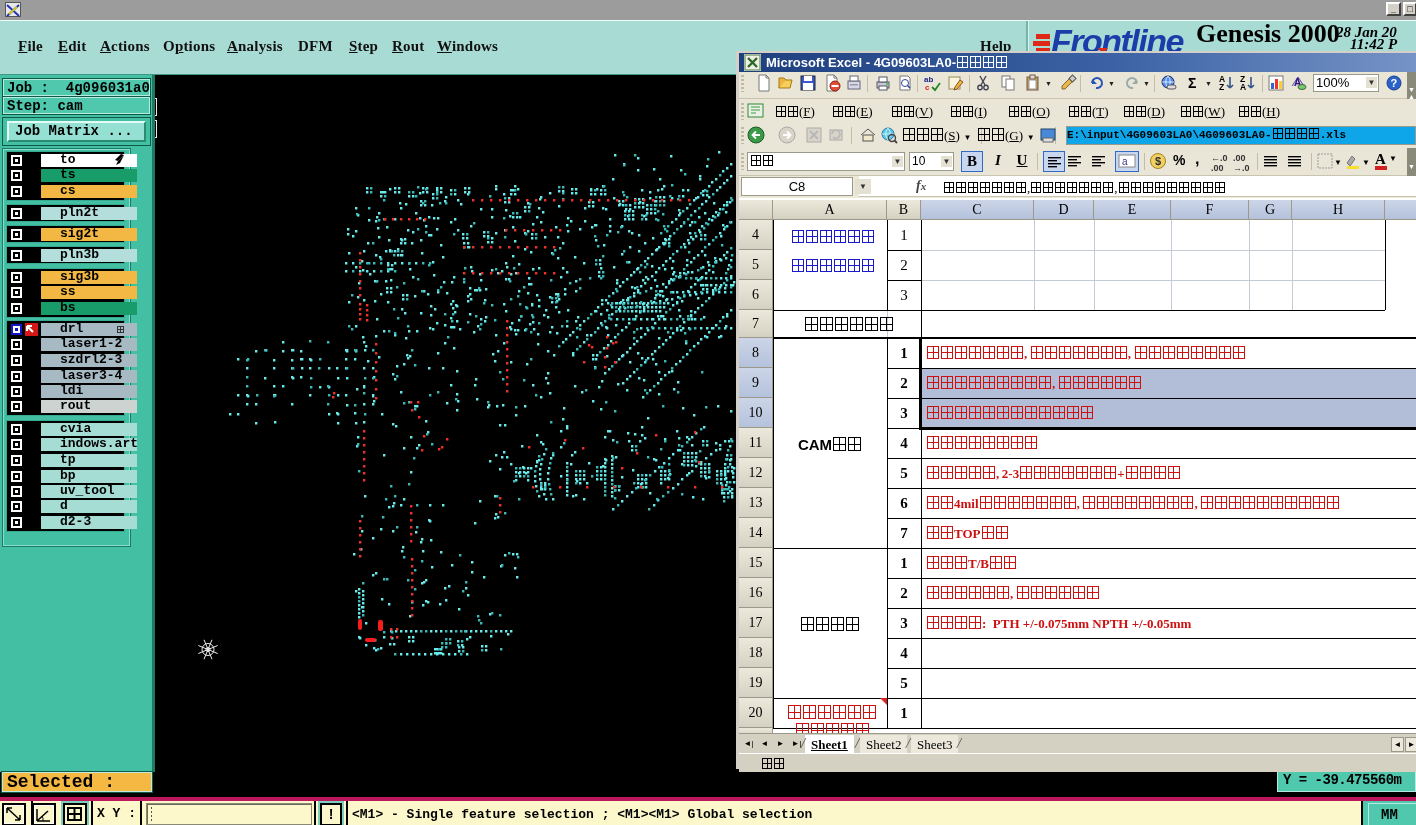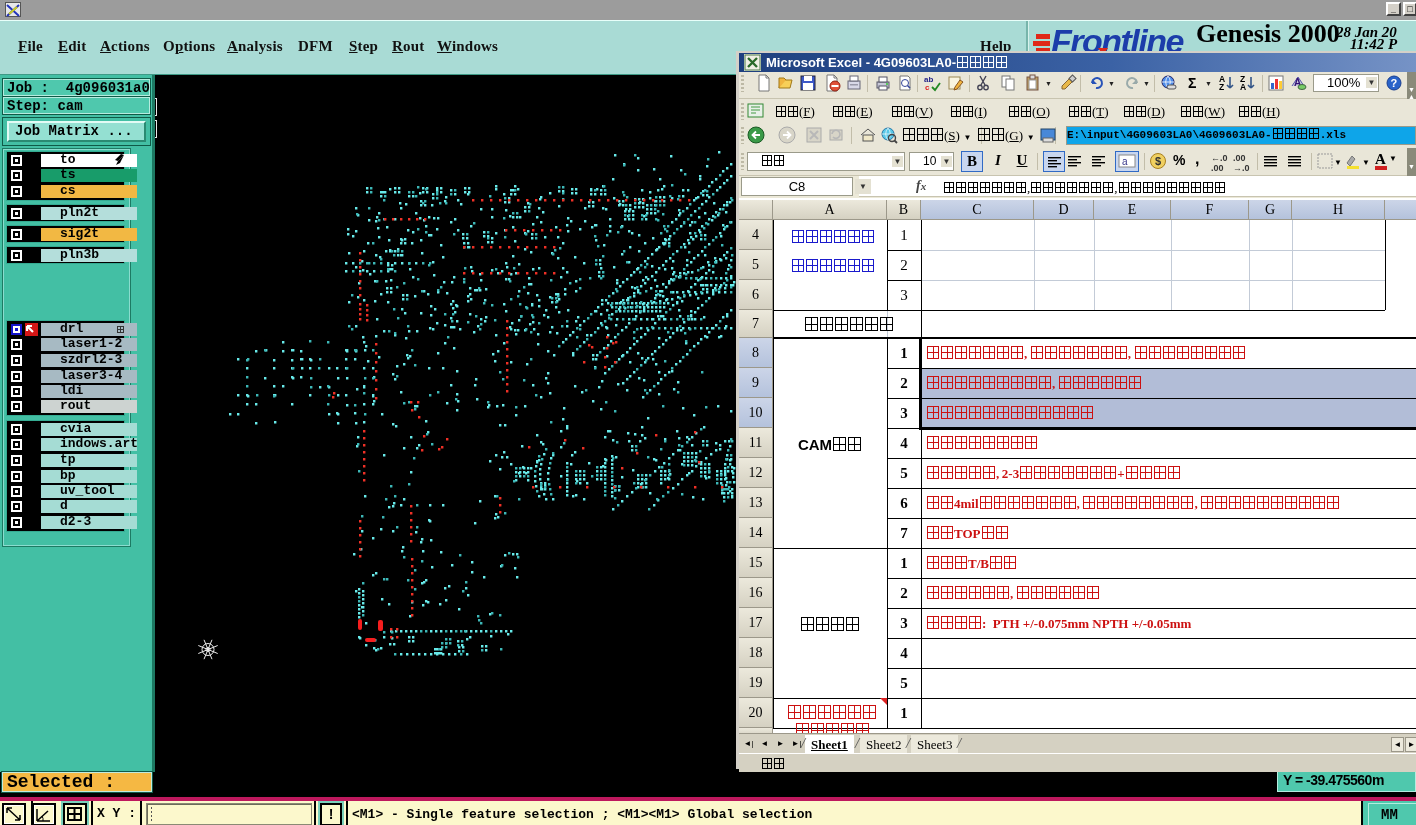--- a/index.html
+++ b/index.html
@@ -38,40 +38,40 @@
 .lgrp{position:absolute;left:2px;width:119px;background:#000;border:1px solid #35ab92}
 .lrow{position:absolute;left:0;width:100%;height:16px}
 .cbx{position:absolute;left:3px;top:1px;width:13px;height:13px;background:#fff;border:1px solid #000}
 .cbx b{position:absolute;left:2px;top:2px;width:7px;height:7px;border:2px solid #000;background:#fff}
 .llab{position:absolute;left:34px;top:1px;width:96px;height:13px;font-family:"Liberation Mono",monospace;
  font-weight:bold;font-size:13px;line-height:12px;color:#000;padding-left:19px}
 
 #selbox{left:2px;top:772px;width:150px;height:20px;background:#f5b843;border:1px solid #c0eade;
  box-shadow:0 0 0 1px #0f5a47;color:#000;font-family:"Liberation Mono",monospace;font-weight:bold;font-size:18px;line-height:18px;padding-left:4px}
 #ybox{left:1277px;top:769px;width:139px;height:23px;background:#4fc8ad;border:1px solid #b5ecdf;
- box-shadow:-2px 2px 0 0 #000;color:#000;font-family:Liberation Sans, sans-serif;font-weight:bold;font-size:14px;line-height:21px;padding-left:5px;letter-spacing:-0.5px}
+ box-shadow:-2px 2px 0 0 #000;color:#000;font-family:Liberation Mono, monospace;font-weight:bold;font-size:14px;line-height:21px;padding-left:5px;letter-spacing:-0.5px}
 #btoolbar{left:0;top:797px;width:1416px;height:28px;background:#fcf8cc;border-top:4px solid #be185d}
 .bbtn{position:absolute;top:2px;width:24px;height:23px;background:#fcf8cc;border:2px solid #000;box-shadow:0 0 0 1px #fff inset}
 #bxy{position:absolute;left:97px;top:5px;font-family:"Liberation Mono",monospace;font-weight:bold;font-size:13px;color:#000}
 #binput{position:absolute;left:146px;top:2px;width:166px;height:22px;background:#fcf8cc;border:1px solid #8a8a74;box-shadow:inset 1px 1px 0 #6b6b5a}
 #bexc{position:absolute;left:320px;top:2px;width:22px;height:23px;background:#fcf8cc;border:2px solid #000;box-shadow:0 0 0 2px #7ad0bc;
  font-weight:bold;font-size:14px;text-align:center;line-height:19px;color:#000}
 #bmsg{position:absolute;left:352px;top:6px;font-family:"Liberation Mono",monospace;font-weight:bold;font-size:13px;color:#000}
 #bmm{position:absolute;left:1361px;top:0px;width:55px;height:28px;background:#4fc8ad;border-left:2px solid #000}
 #bmmi{position:absolute;left:5px;top:2px;width:50px;height:24px;background:#4fc8ad;border:1px solid #b5ecdf;
  font-family:"Liberation Mono",monospace;font-weight:bold;font-size:14px;color:#000;line-height:22px;padding-left:12px}
 
 #xl{left:736px;top:51px;width:680px;height:718px;background:#ece9d8;border-left:3px solid #d4d0c8;border-top:2px solid #d4d0c8;border-bottom:0}
 #xltitle{position:absolute;left:0;top:0;width:677px;height:19px;background:linear-gradient(90deg,#1e3f7e,#3b62a5 55%,#7693c6);color:#fff;font-weight:bold;font-size:13px;line-height:19px}
 #xltitle .t{position:absolute;left:27px;top:0}
 .xlrow{position:absolute;left:0;width:677px;background:#e9e6d8}
 .sep{position:absolute;top:3px;width:1px;height:17px;background:#c2bda9}
 .grip{position:absolute;left:2px;top:3px;width:3px;height:17px;
  background:repeating-linear-gradient(#bdb9a5 0 2px,#e9e6d8 2px 4px)}
-.combo{position:absolute;background:#fff;border:1px solid #9a9a8a;font-size:12px;color:#000;line-height:16px;padding-left:13px}
+.combo{position:absolute;background:#fff;border:1px solid #9a9a8a;font-size:12px;color:#000;line-height:16px;padding-left:2px}
 .cara{position:absolute;right:1px;top:2px;width:11px;height:11px;background:#e4e1d2;font-size:8px;line-height:11px;text-align:center;color:#333}
 .tbtn{position:absolute;top:2px;width:20px;height:19px}
 .xmenu{position:absolute;top:5px;font-size:13px;color:#000}
 #xladdr{position:absolute;left:327px;top:2px;width:350px;height:19px;background:#0ea5e9;border:1px solid #9a9a8a;
  font-family:"Liberation Mono",monospace;font-size:11px;font-weight:bold;line-height:17px;color:#000;white-space:pre}
 #xlfbar{position:absolute;left:0;top:123px;width:677px;height:22px;background:#ece9d8}
 #xlname{position:absolute;left:2px;top:1px;width:112px;height:19px;background:#fff;border:1px solid #9a9a8a;
  font-size:13px;color:#000;text-align:center;line-height:17px}
 #xlfx{position:absolute;left:177px;top:2px;font-family:"Liberation Serif",serif;font-style:italic;font-weight:bold;font-size:14px;color:#444}
 #xlftext{position:absolute;left:204px;top:3px;font-size:13px;color:#000;background:#fff;width:460px;height:18px;padding-top:1px;background:transparent}
@@ -198,20 +198,40 @@
           </div>
           <div class="llab" style="background:#f2b843">sig2t</div>
         </div>
       </div>
       <div class="lgrp" style="top:96px;height:18px">
         <div class="lrow" style="top:1px">
           <div class="cbx">
             <b></b>
           </div>
           <div class="llab" style="background:#b4dedb">pln3b</div>
+        </div>
+      </div>
+      <div class="lgrp" style="top:118px;height:50px">
+        <div class="lrow" style="top:1px">
+          <div class="cbx">
+            <b></b>
+          </div>
+          <div class="llab" style="background:#f2b843">sig3b</div>
+        </div>
+        <div class="lrow" style="top:16px">
+          <div class="cbx">
+            <b></b>
+          </div>
+          <div class="llab" style="background:#f2b843">ss</div>
+        </div>
+        <div class="lrow" style="top:32px">
+          <div class="cbx">
+            <b></b>
+          </div>
+          <div class="llab" style="background:#189c6a">bs</div>
         </div>
       </div>
       <div class="lgrp" style="top:170px;height:96px">
         <div class="lrow" style="top:1px">
           <div class="cbx" style="background:#1515cc;border-color:#000">
             <b style="border-color:#fff;background:#1515cc"></b>
           </div>
           <div class="abs" style="left:18px;top:1px;width:13px;height:13px;background:#d41616"><svg width="13" height="13">
               <path d="M2 2 L8 8 M2 2 L2 7 M2 2 L7 2" stroke="#fff" stroke-width="2.2"></path>
             </svg></div>

